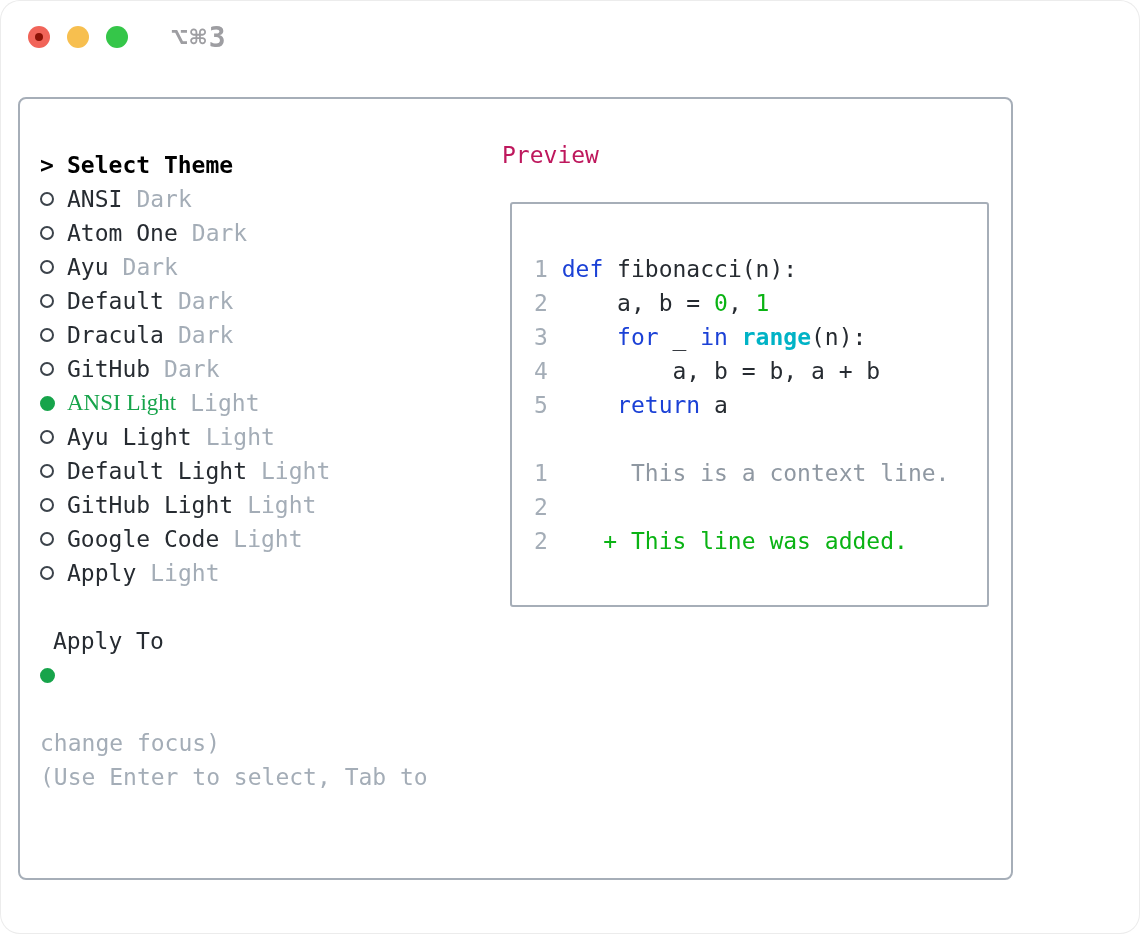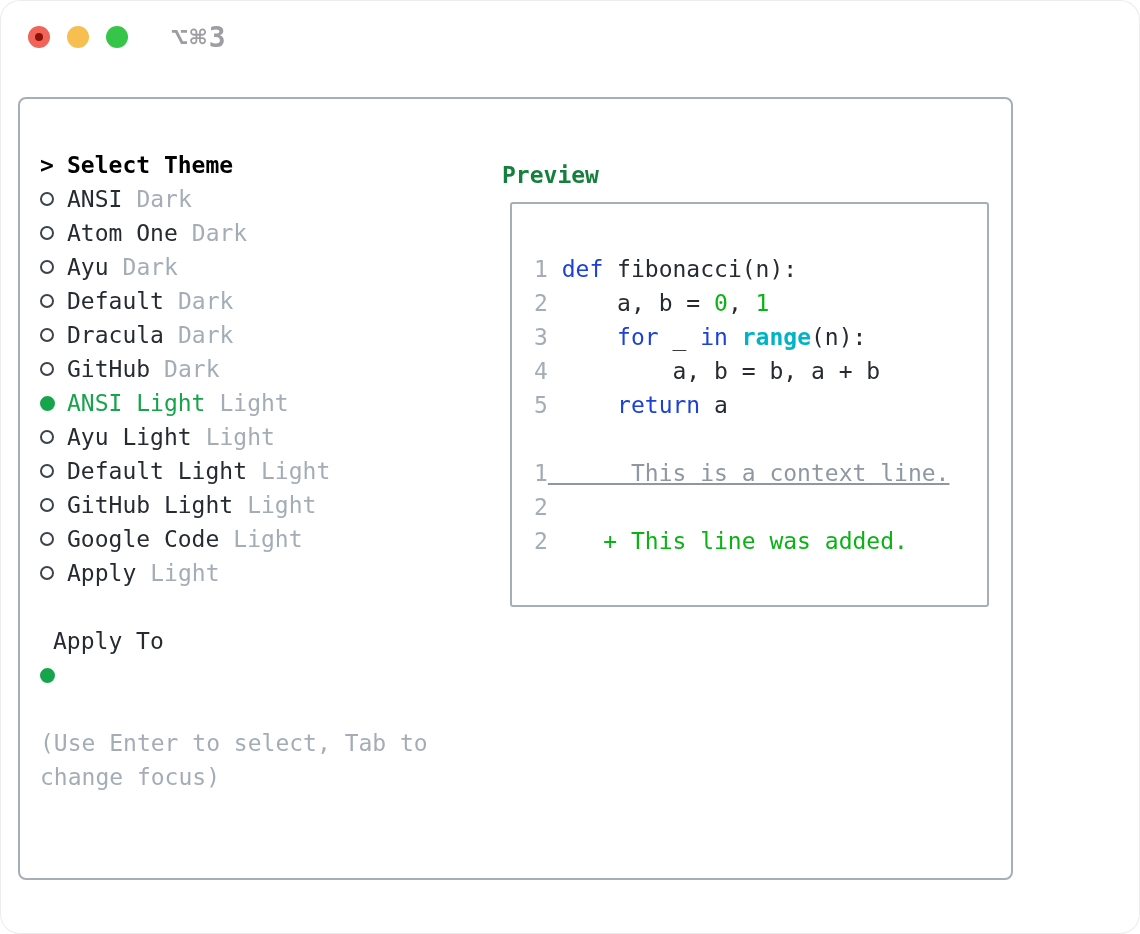--- a/index.html
+++ b/index.html
@@ -38,36 +38,36 @@
   .panel{position:absolute;left:18px;top:97px;width:995px;height:783px;border:2px solid var(--border);border-radius:8px;box-sizing:border-box;background:#fff;}
   
   .left-col{position:absolute;left:20px;top:49px;font-size:23px;}
   .row{height:34px;display:flex;align-items:center;white-space:pre;}
   .slot{width:27px;flex:none;display:flex;align-items:center;}
   .cursor{font-weight:bold;color:#000;}
   .dot{width:14px;height:14px;border-radius:50%;border:2px solid #3c434b;box-sizing:border-box;}
   .dot.sel{width:15px;height:15px;background:var(--accent_green);border-color:var(--accent_green);}
   .hdr{font-weight:bold;color:#000;}
   .name{color:var(--text_dark);}
-  .name.sel{color:var(--accent_green);}
+  .name.sel{color:var(--accent_green);font-family:Liberation Serif, serif;}
   .tag{color:var(--gray);margin-left:14px;}
   .gap{height:34px;}
   .section-hdr{color:var(--text_dark);margin-left:13px;}
   .hint{color:var(--gray);line-height:34px;}
   
-  .preview-title{position:absolute;left:482px;top:59px;height:34px;line-height:34px;font-size:23px;font-weight:bold;color:#15803d;}
+  .preview-title{position:absolute;left:482px;top:39px;height:34px;line-height:34px;font-size:23px;font-weight:normal;color:#be185d;}
   .preview-box{position:absolute;left:490px;top:103px;width:479px;height:405px;border:2px solid var(--border);border-radius:3px;box-sizing:border-box;background:#fff;}
   .code{padding:48px 0 0 22px;font-size:23px;line-height:34px;}
   .code .row{height:34px;}
   .ln{color:var(--gray);}
   .c-code{color:var(--text_dark);}
   .c-kw{color:var(--keyword_blue);}
   .c-num{color:var(--literal_green);}
   .c-fn{color:var(--function_cyan);font-weight:bold;}
-  .c-ctx{color:var(--context_gray);text-decoration:underline;}
+  .c-ctx{color:var(--context_gray);}
   .c-del{color:var(--deleted_red);}
   .c-add{color:var(--added_green);}
 </style>
 </head>
 <body>
 
 <div class="titlebar">
   <div class="tl-btn tl-red"></div>
   <div class="tl-btn tl-yellow"></div>
   <div class="tl-btn tl-green"></div>
@@ -97,22 +97,22 @@
       </div>
     <div class="gap"></div>
     <div class="row">
       <span class="section-hdr">Apply To</span>
     </div>
     <div id="apply-options">
         <div class="row"><span class="slot"><span class="dot sel"></span></span></div>
       </div>
     <div class="gap"></div>
     <div class="hint">
+      <div>change focus)</div>
       <div>(Use Enter to select, Tab to</div>
-      <div>change focus)</div>
     </div>
   </div>
 
   <div class="preview-title">Preview</div>
 
   <div class="preview-box">
     <div class="code" id="code-lines">
         <div class="row"><span class="ln">1</span><span class="c-code"> </span><span class="c-kw">def</span><span class="c-code"> fibonacci(n):</span></div>
         <div class="row"><span class="ln">2</span><span class="c-code">     a, b = </span><span class="c-num">0</span><span class="c-code">, </span><span class="c-num">1</span></div>
         <div class="row"><span class="ln">3</span><span class="c-code">     </span><span class="c-kw">for</span><span class="c-code"> _ </span><span class="c-kw">in</span><span class="c-code"> </span><span class="c-fn">range</span><span class="c-code">(n):</span></div>

